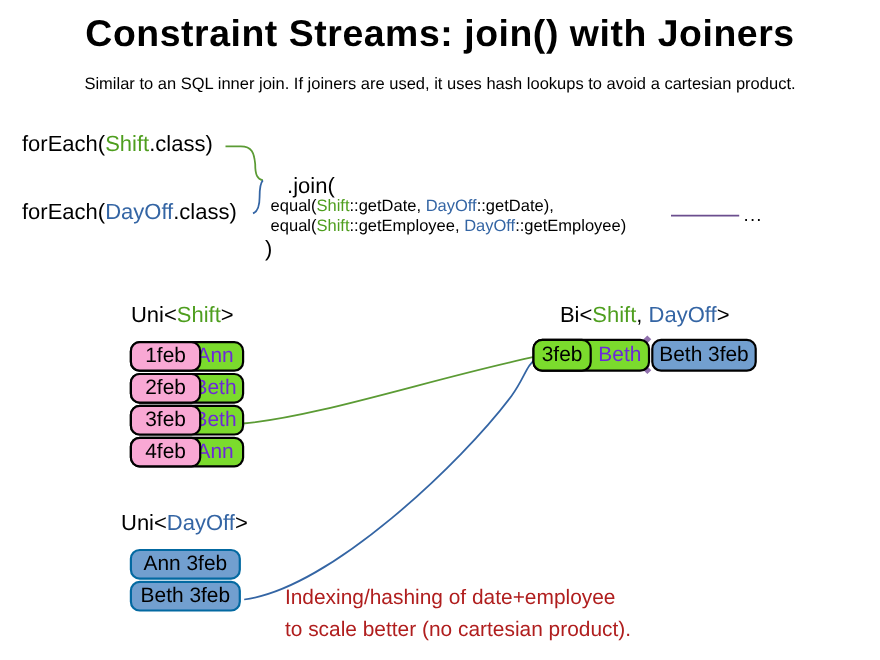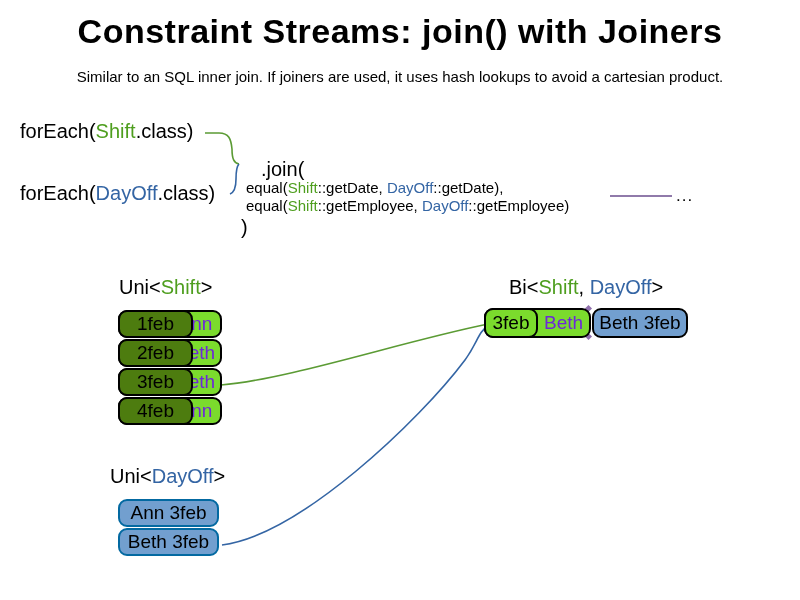--- a/index.html
+++ b/index.html
@@ -60,22 +60,22 @@
   .pair-row {
     position: relative;
     width: 104px; height: 28px;
     background: #7BDB2D;
     border: 2px solid #000000;
     border-radius: 9px;
   }
   .pair-row .date-box {
     position: absolute;
     left: -2px; top: -2px;
-    width: 75px; height: 28px;
-    background: #4d7c0f;
+    width: 65px; height: 28px;
+    background: #f9a8d4;
     border: 2px solid #000000;
     border-radius: 9px;
     display: flex; align-items: center; justify-content: center;
   }
   .pair-row .name-box {
     position: absolute;
     left: 51px; right: 0; top: 0; bottom: 0;
     display: flex; align-items: center; justify-content: center;
   }
 
@@ -214,14 +214,18 @@
   </div>
 
   <div class="layer bi-row">
     <div class="bi-pair">
       <div class="name-box cell-text orange-text">Beth</div>
       <div class="date-box cell-text">3feb</div>
     </div>
     <div class="bi-dayoff cell-text">Beth 3feb</div>
   </div>
 
+  <div class="layer caption">
+    <div>Indexing/hashing of date+employee</div>
+    <div>to scale better (no cartesian product).</div>
+  </div>
 
 </div>
 
 </body></html>

